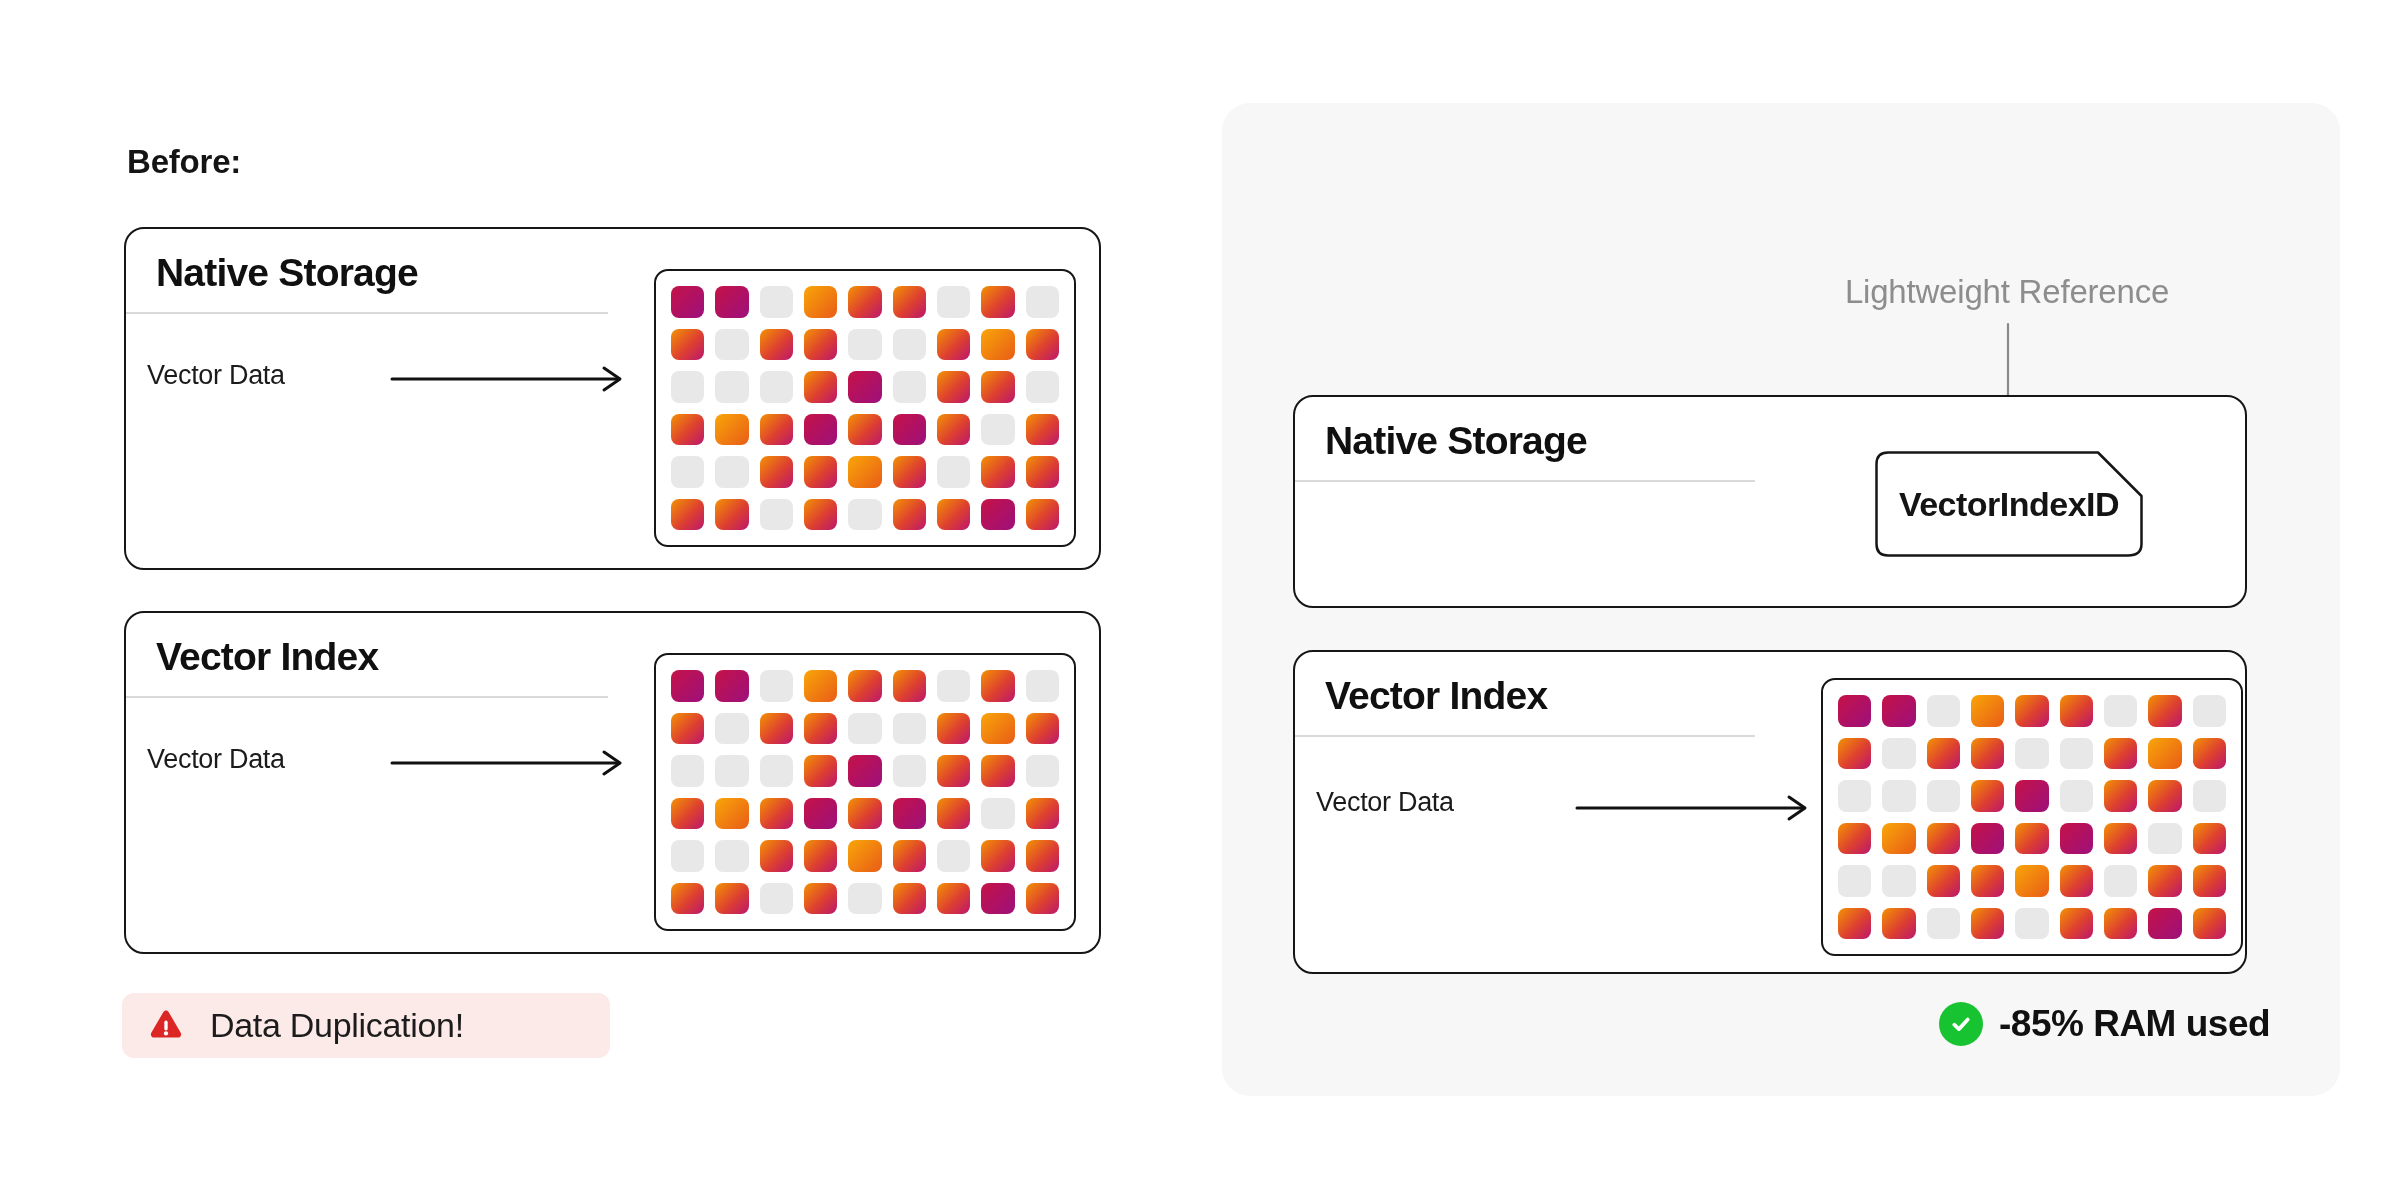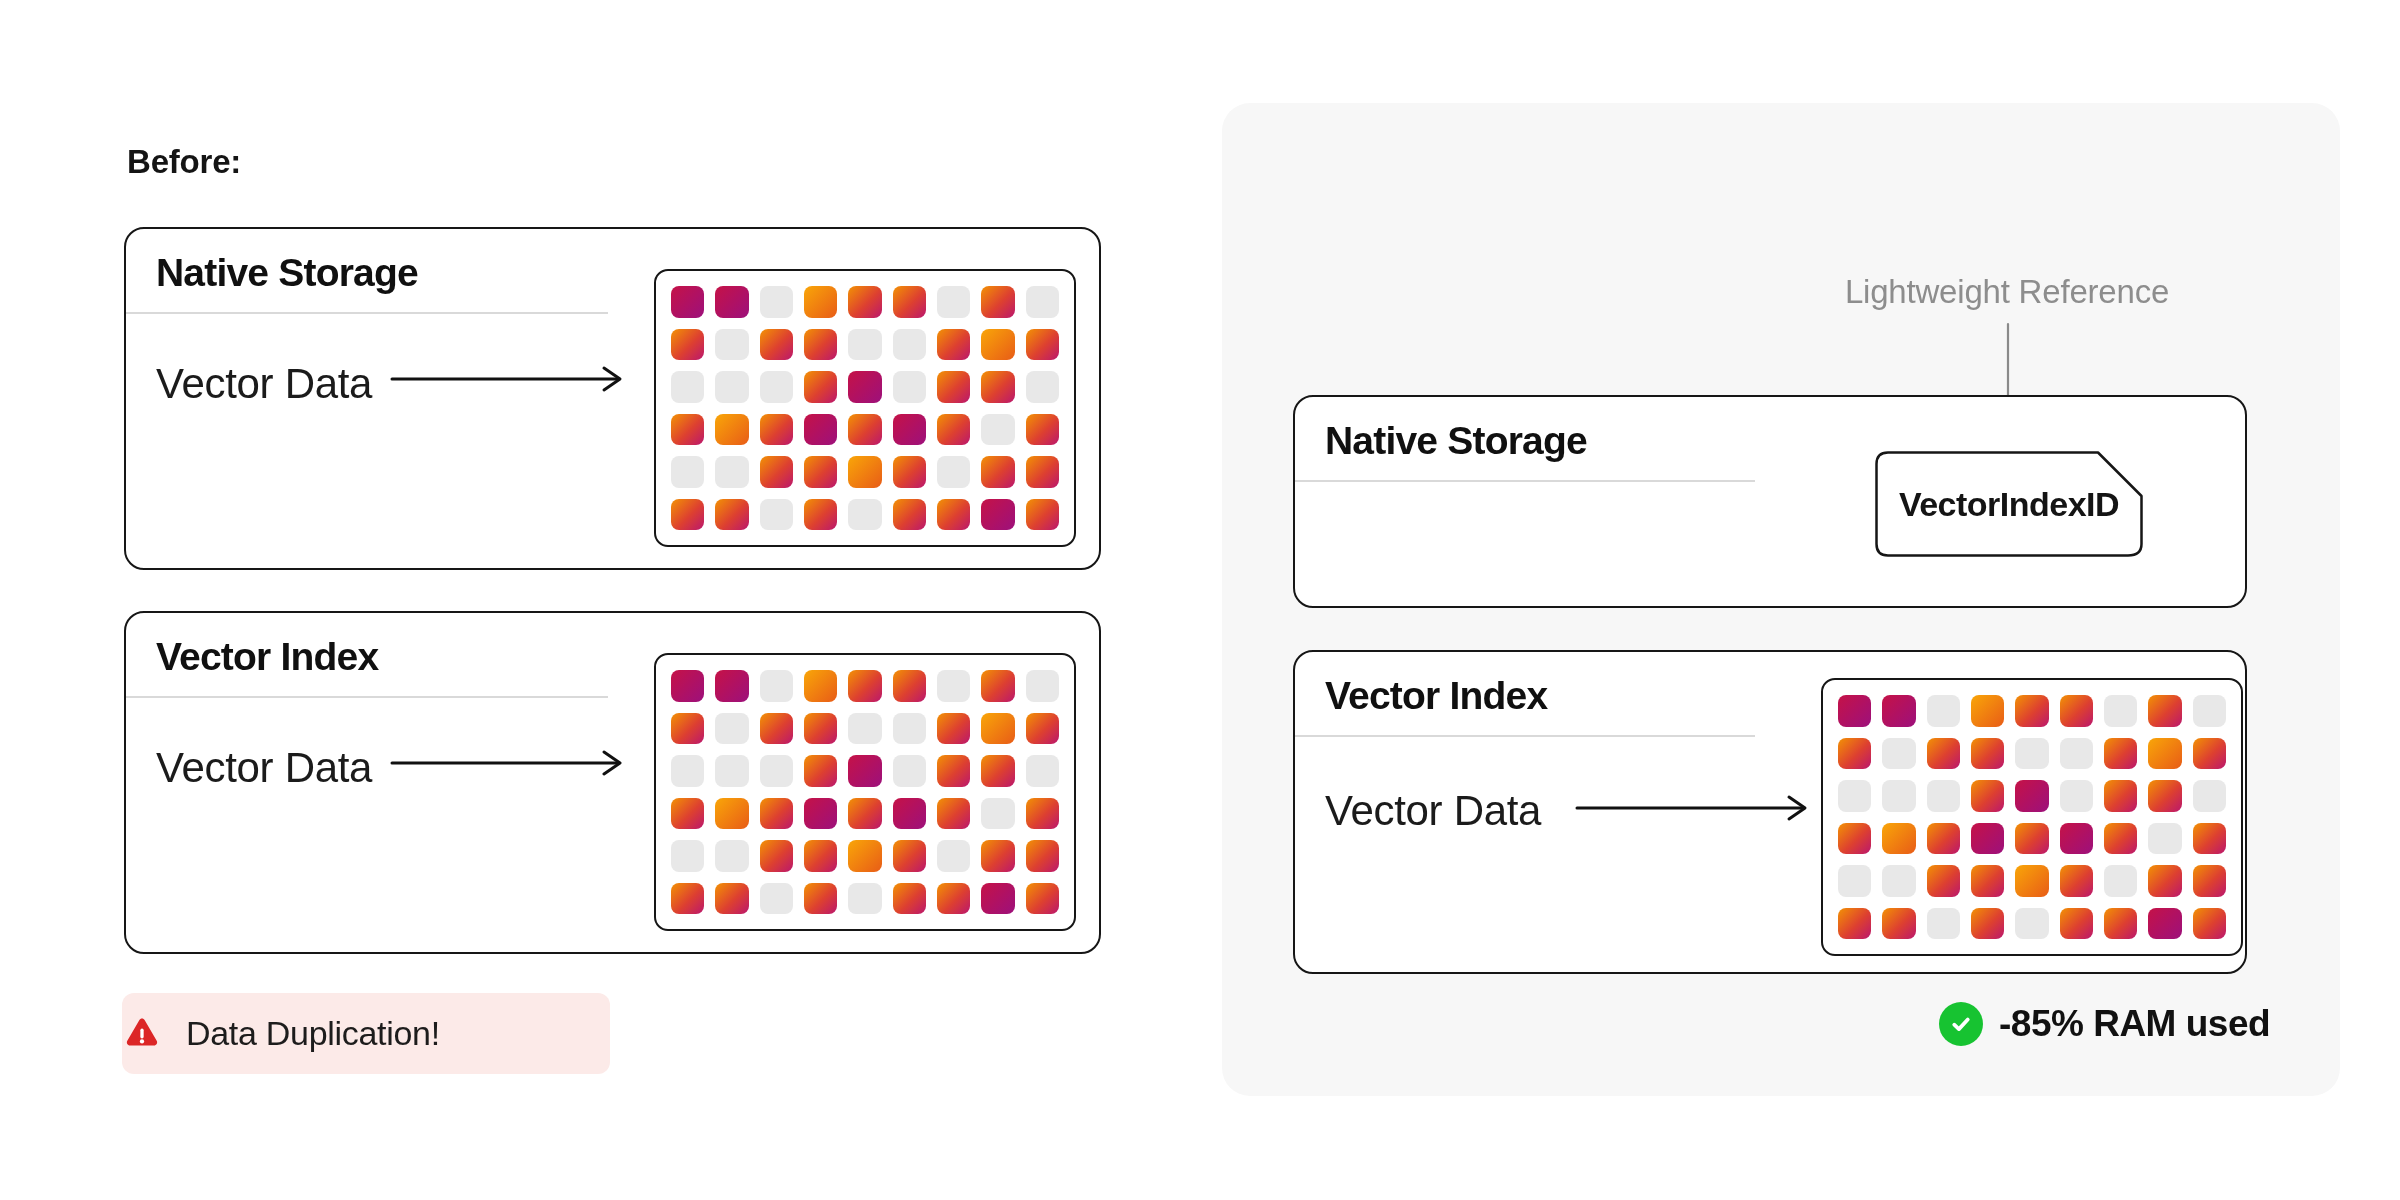--- a/index.html
+++ b/index.html
@@ -14,39 +14,39 @@
   .card{
     position:absolute;background:#ffffff;border:2.5px solid var(--border-dark);
     border-radius:20px;box-sizing:border-box;
   }
   .card .card-title{
     position:absolute;left:30px;top:22px;margin:0;font-size:39px;font-weight:700;
     letter-spacing:-0.8px;color:#101010;line-height:1.15;white-space:nowrap;
   }
   .divider{position:absolute;left:0;top:83px;width:482px;height:2px;background:var(--divider);}
   .row-label{
-    position:absolute;left:30px;top:130px;font-size:42px;color:#1b1b1b;
+    position:absolute;left:21px;top:130px;font-size:27px;color:#1b1b1b;
     letter-spacing:-0.3px;line-height:1.2;white-space:nowrap;
   }
   .h-arrow{position:absolute;left:264px;top:134px;}
   .vgrid{
     position:absolute;box-sizing:border-box;width:422px;height:278px;background:#fff;
     border:2.5px solid var(--border-dark);border-radius:14px;
     display:grid;grid-template-columns:repeat(9,1fr);grid-template-rows:repeat(6,1fr);
     gap:11px;padding:15px;
   }
   .cell{border-radius:8px;}
   
   #card-ns-left{left:124px;top:227px;width:977px;height:343px;}
   #card-vi-left{left:124px;top:611px;width:977px;height:343px;}
   #card-ns-left .vgrid,#card-vi-left .vgrid{left:528px;top:40px;}
   .warning-badge{
-    position:absolute;left:122px;top:993px;width:488px;height:81px;box-sizing:border-box;
+    position:absolute;left:122px;top:993px;width:488px;height:65px;box-sizing:border-box;
     background:var(--warning-bg);border-radius:12px;display:flex;align-items:center;
-    gap:24px;
+    padding-left:24px;gap:24px;
   }
   .warning-badge .warning-text{
     font-size:34px;font-weight:500;color:#1d1c1c;letter-spacing:-0.3px;white-space:nowrap;
   }
   
   .now-panel{
     position:absolute;left:1222px;top:103px;width:1118px;height:993px;
     background:var(--panel-bg);border-radius:28px;
   }
   .now-title{

